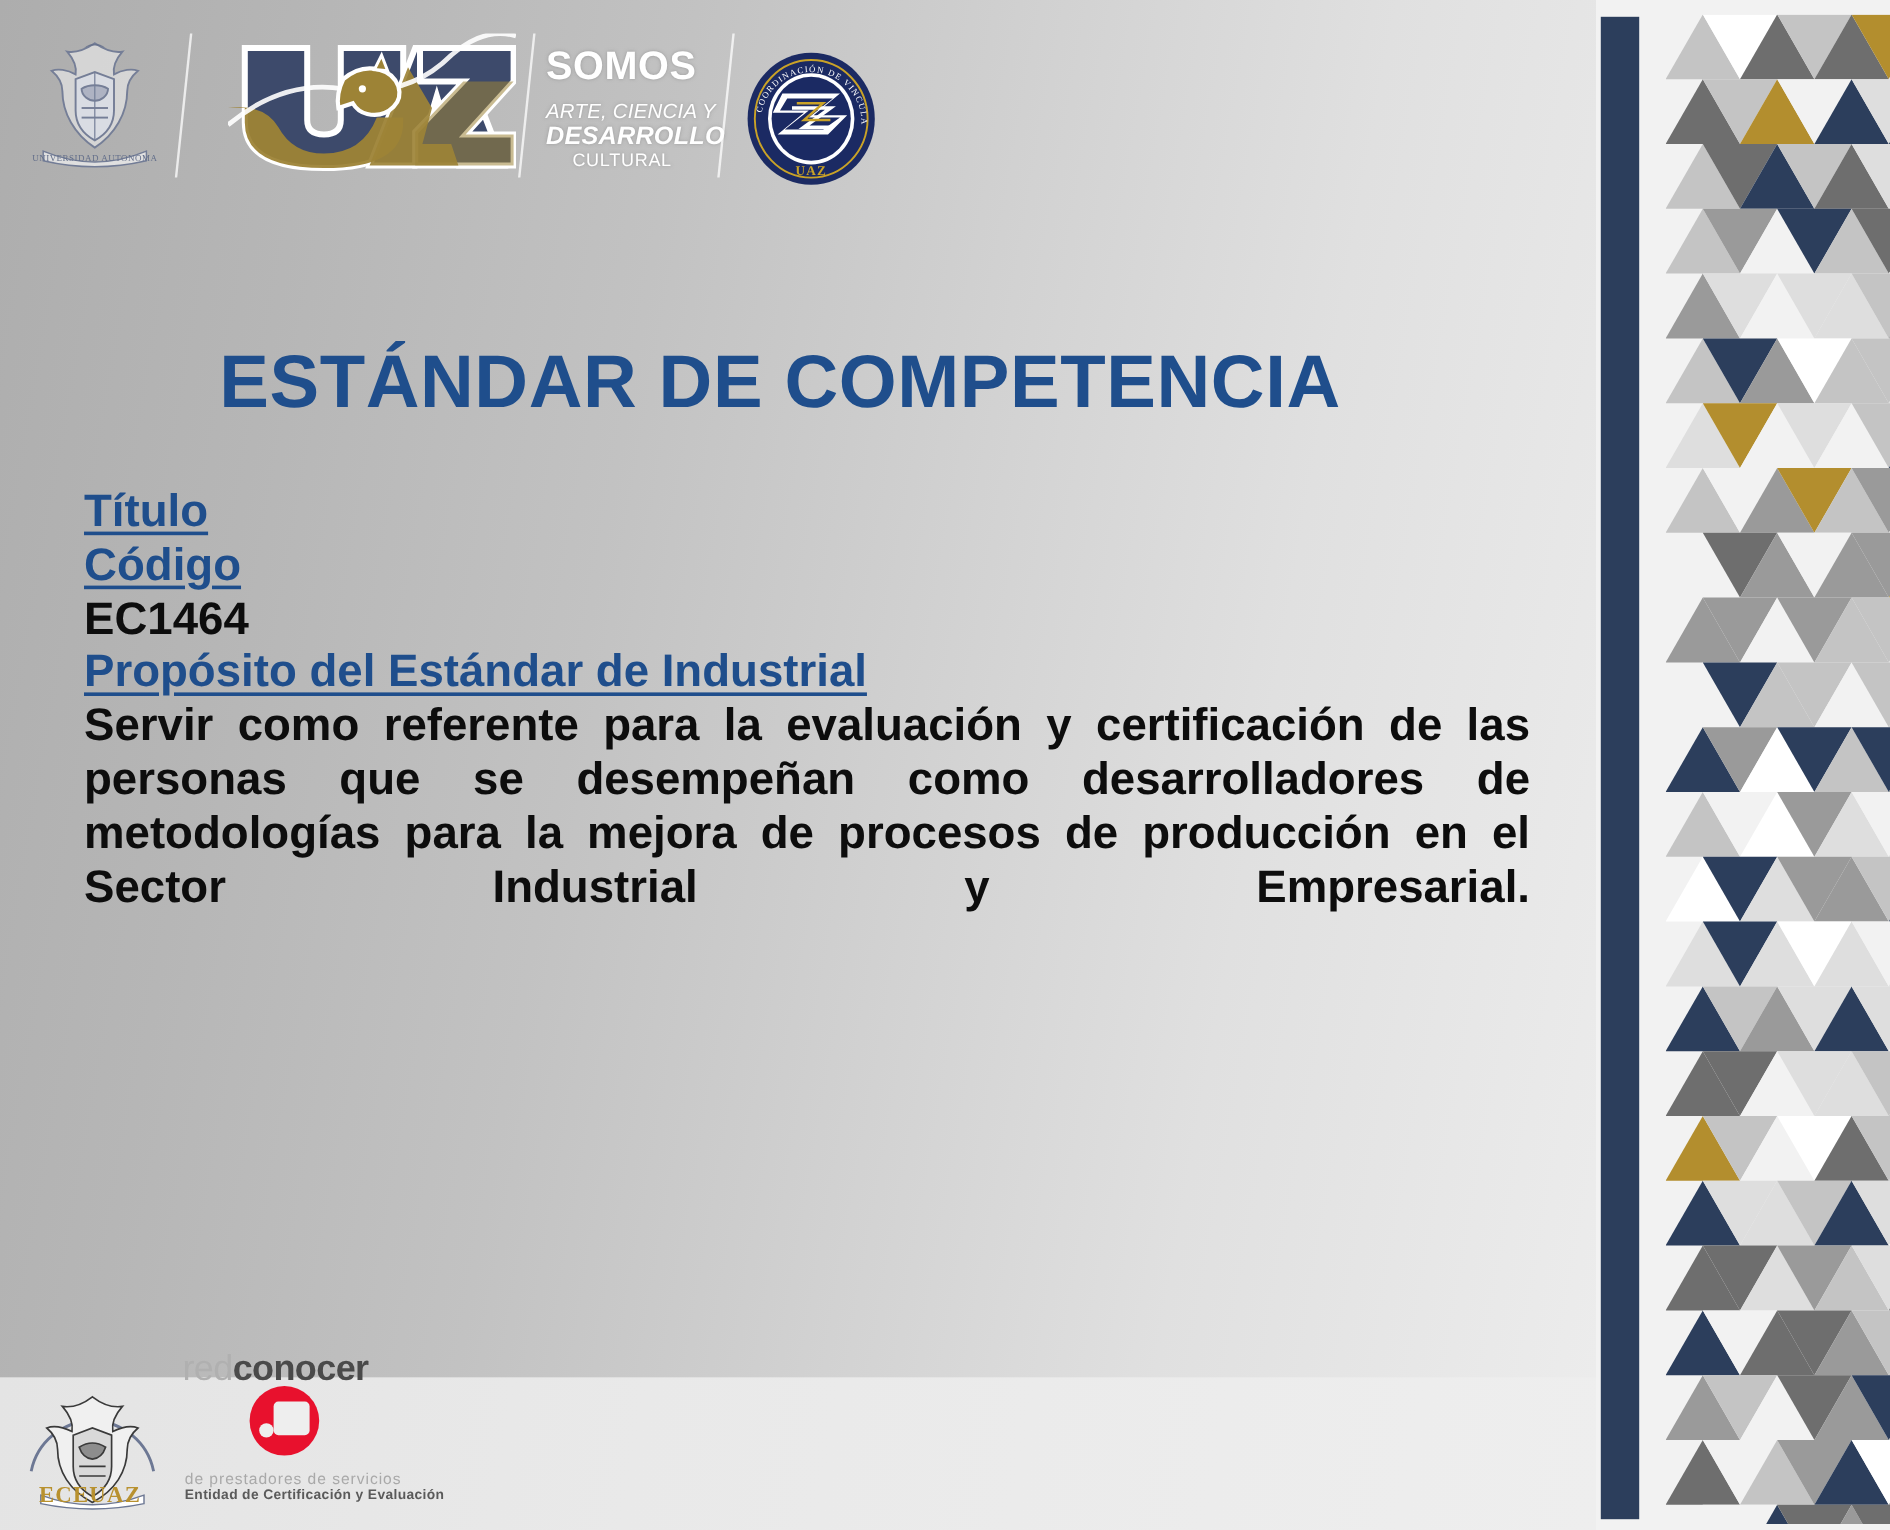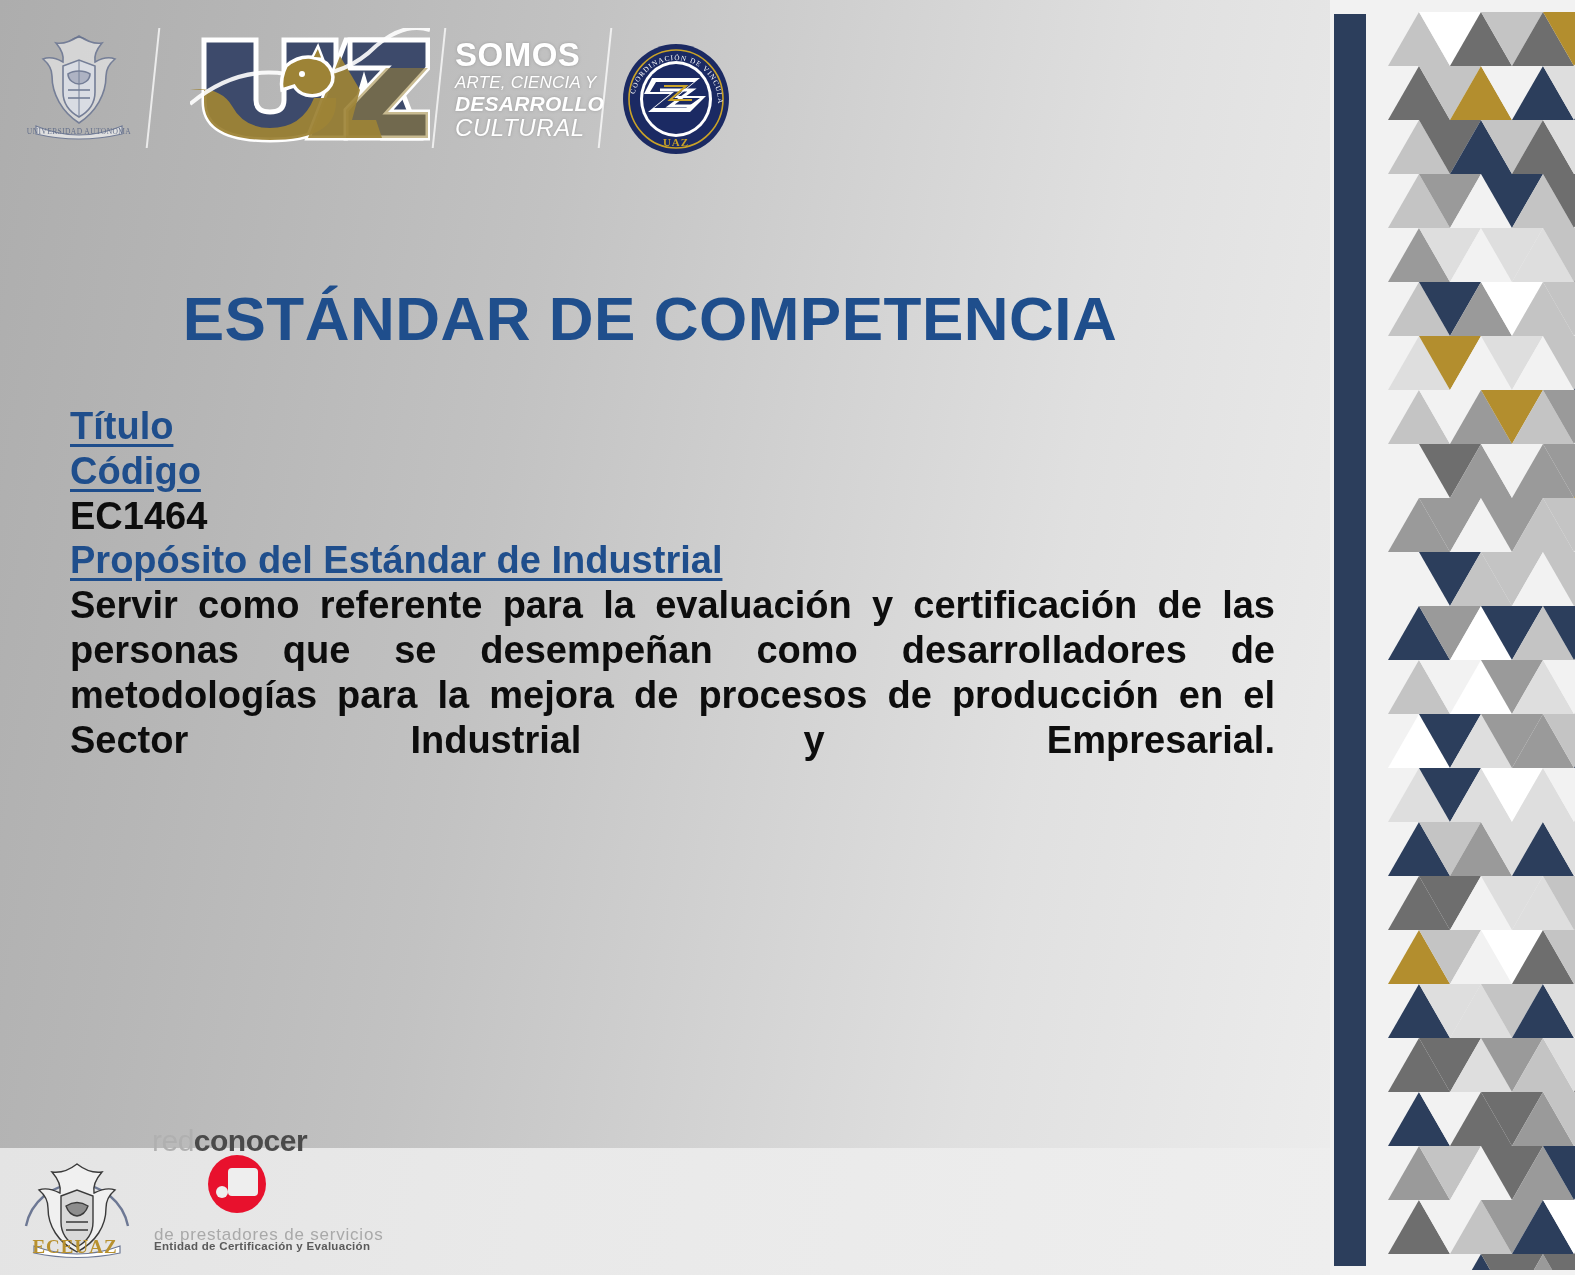--- a/index.html
+++ b/index.html
@@ -25,26 +25,26 @@
   .hdr-sep{position:absolute;top:28px;width:2px;height:120px;background:rgba(255,255,255,.75);transform:skewX(-6deg);}
 
   .uaz-seal{position:absolute;left:18px;top:22px;width:122px;height:130px;}
   .seal-svg{display:block;width:122px;height:130px;opacity:.92;}
 
   .uaz-word{position:absolute;left:190px;top:28px;width:240px;height:122px;}
 
   .somos{position:absolute;left:455px;top:38px;width:145px;color:#ffffff;line-height:1;}
   .somos .s1{font-size:33px;font-weight:bold;letter-spacing:.5px;display:block;
       text-shadow:0 0 3px rgba(120,120,120,.55);}
-  .somos .s2{font-size:17px;font-style:italic;font-weight:normal;display:block;margin-top:3px;letter-spacing:.2px;
+  .somos .s2{font-size:17px;font-style:italic;font-weight:normal;display:block;margin-top:13px;letter-spacing:.2px;
       text-shadow:0 0 3px rgba(120,120,120,.5);}
   .somos .s3{font-size:21px;font-style:italic;font-weight:bold;display:block;margin-top:2px;letter-spacing:.2px;
       text-shadow:0 0 3px rgba(120,120,120,.5);}
-  .somos .s4{font-size:24px;font-style:italic;font-weight:normal;display:block;margin-top:2px;letter-spacing:.6px;
-      text-shadow:0 0 3px rgba(120,120,120,.5);}
+  .somos .s4{font-size:15px;font-weight:normal;display:block;margin-top:2px;letter-spacing:.6px;
+      text-shadow:0 0 3px rgba(120,120,120,.5);margin-left:22px;}
 
   .vinc{position:absolute;left:620px;top:42px;width:112px;height:115px;}
 
   
   .slide-title{
     position:absolute;left:0;top:283px;width:1300px;text-align:center;
     font-size:62px;font-weight:bold;color:#1F4E8C;letter-spacing:.5px;
     font-family:"Liberation Sans",sans-serif;
   }
 
@@ -64,21 +64,21 @@
   
   .eceuaz{position:absolute;left:12px;top:1152px;width:130px;height:118px;}
   .eceuaz-name{position:absolute;left:14px;top:1236px;width:122px;text-align:center;
      font-family:"Liberation Serif",serif;font-weight:bold;font-size:19px;color:#b8912f;letter-spacing:1px;}
   .rc-dot{position:absolute;left:208px;top:1155px;width:58px;height:58px;border-radius:50%;background:#e8112d;}
   .rc-sq{position:absolute;left:228px;top:1168px;width:30px;height:28px;background:#eeeeee;border-radius:4px;}
   .rc-minidot{position:absolute;left:216px;top:1186px;width:12px;height:12px;border-radius:50%;background:#eeeeee;}
   .rc-word{position:absolute;left:152px;top:1124px;font-size:30px;letter-spacing:-.5px;white-space:nowrap;}
   .rc-word .red{color:#b0b0b0;font-weight:normal;}
   .rc-word .con{color:#4a4a4a;font-weight:bold;}
-  .rc-l2{position:absolute;left:154px;top:1225px;font-size:17px;color:#a9a9a9;letter-spacing:.8px;white-space:nowrap;}
+  .rc-l2{position:absolute;left:154px;top:1225px;font-size:13px;color:#a9a9a9;letter-spacing:.8px;white-space:nowrap;}
   .rc-l3{position:absolute;left:154px;top:1240px;font-size:11.5px;color:#5a5a5a;font-weight:bold;letter-spacing:.3px;white-space:nowrap;}
 
   
   .right-band{position:absolute;left:1330px;top:0;width:245px;height:1275px;background:#f2f2f2;}
   .navy-bar{position:absolute;left:4px;top:14px;width:32px;height:1252px;background:#2C3E5C;}
   .pattern{position:absolute;left:58px;top:12px;width:187px;height:1258px;overflow:hidden;}
   .tri-svg{display:block;}
 </style>
 </head>
 <body>

